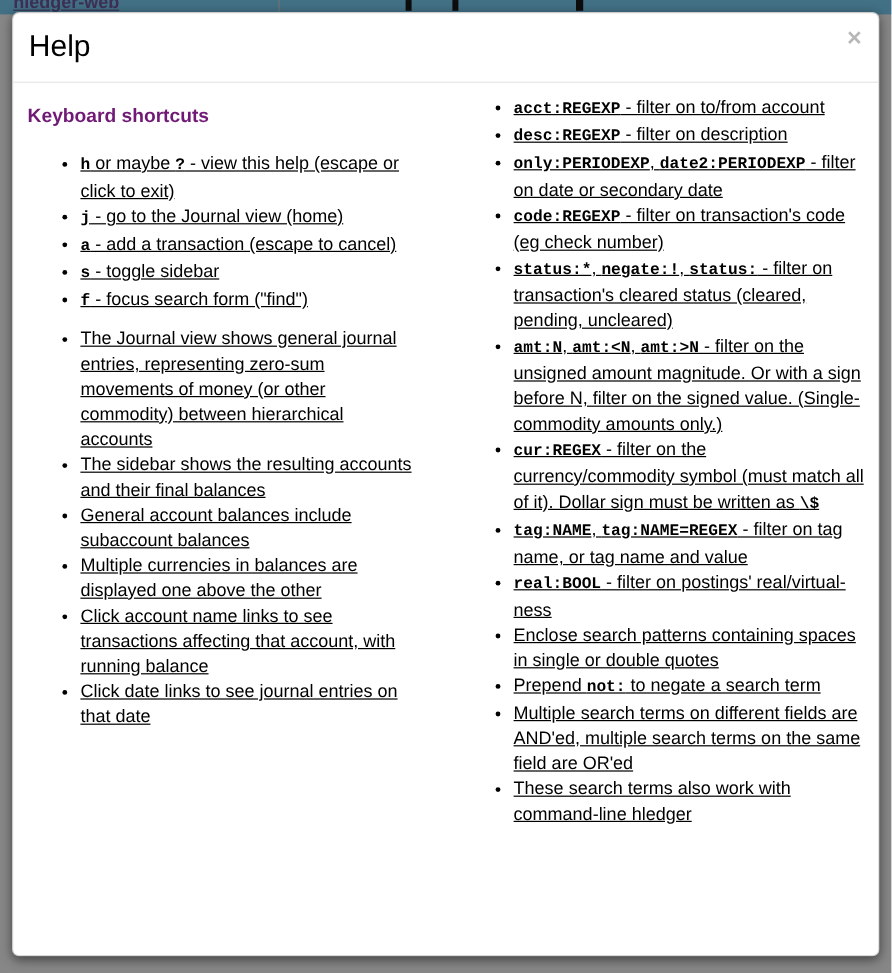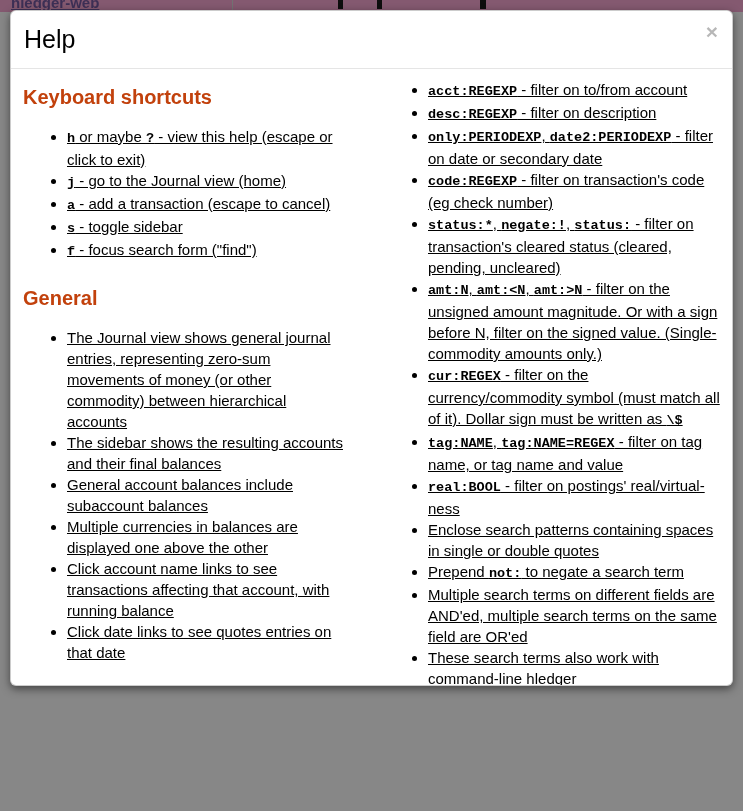--- a/index.html
+++ b/index.html
@@ -10,21 +10,21 @@
     position: relative;
   }
 
   
   .page-bg {
     position: absolute; inset: 0;
     background: #ffffff;
   }
   .page-topbar {
     position: absolute; top: 0; left: 0; right: 0; height: 12px;
-    background: #f9a8d4;
+    background: #7dd3fc;
     text-decoration: underline;
   }
   .site-link {
     position: absolute; top: -6px; left: 11px;
     font-size: 15px; font-weight: bold;
     color: #745aa0; text-decoration: underline;
   }
   .page-divider {
     position: absolute; top: 0; left: 232px; width: 1px; height: 12px;
     background: #d8d8d8;
@@ -35,21 +35,21 @@
   .frag-3 { left: 480px; width: 6px; height: 9px; }
 
   .backdrop {
     position: absolute; inset: 0;
     background: rgba(0, 0, 0, 0.47);
   }
 
   
   .modal {
     position: absolute; top: 10px; left: 10px;
-    width: 723px; height: 676px;
+    width: 723px; height: 787px;
     background: #ffffff;
     border-radius: 6px;
     border: 1px solid rgba(0,0,0,0.2);
     box-shadow: 0 3px 9px rgba(0,0,0,0.5);
     overflow: hidden;
   }
   .modal-header {
     height: 58px;
     padding: 13px 14px 0 13px;
     border-bottom: 1px solid #e5e5e5;
@@ -70,21 +70,21 @@
   .modal-body {
     padding: 10px 12px;
     display: flex;
     font-size: 15px; color: #000;
     line-height: 21px;
   }
   .col-left  { width: 345px; padding-right: 18px; }
   .col-right { flex: 1; padding-left: 16px; }
 
   .section-heading {
-    font-size: 20px; font-weight: bold; color: #c2410c;
+    font-size: 16px; font-weight: bold; color: #701a75;
     margin: 8px 0 18px 0;
   }
   .section + .section .section-heading { margin-top: 26px; }
 
   .help-list { list-style: disc; padding-left: 44px; margin-bottom: 10px; text-decoration: underline; }
   .help-list li { padding: 0; }
 
   .code {
     font-family: "Liberation Mono", monospace;
     font-weight: bold;
@@ -118,28 +118,27 @@
           <h3 class="section-heading">Keyboard shortcuts</h3>
           <ul class="help-list">
             <li><code class="code">h</code> or maybe <code class="code">?</code> - view this help (escape or click to exit)</li>
             <li><code class="code">j</code> - go to the Journal view (home)</li>
             <li><code class="code">a</code> - add a transaction (escape to cancel)</li>
             <li><code class="code">s</code> - toggle sidebar</li>
             <li><code class="code">f</code> - focus search form ("find")</li>
           </ul>
         </div>
         <div class="section">
-          <h3 class="section-heading">General</h3>
           <ul class="help-list">
             <li>The Journal view shows general journal entries, representing zero-sum movements of money (or other commodity) between hierarchical accounts</li>
             <li>The sidebar shows the resulting accounts and their final balances</li>
             <li>General account balances include subaccount balances</li>
             <li>Multiple currencies in balances are displayed one above the other</li>
             <li>Click account name links to see transactions affecting that account, with running balance</li>
-            <li>Click date links to see quotes entries on that date</li>
+            <li>Click date links to see journal entries on that date</li>
           </ul>
         </div>
       </div>
     <div class="col-right" id="col-1">
         <div class="section">
           <ul class="help-list">
             <li><code class="code">acct:REGEXP</code> - filter on to/from account</li>
             <li><code class="code">desc:REGEXP</code> - filter on description</li>
             <li><code class="code">only:PERIODEXP</code>, <code class="code">date2:PERIODEXP</code> - filter on date or secondary date</li>
             <li><code class="code">code:REGEXP</code> - filter on transaction's code (eg check number)</li>

